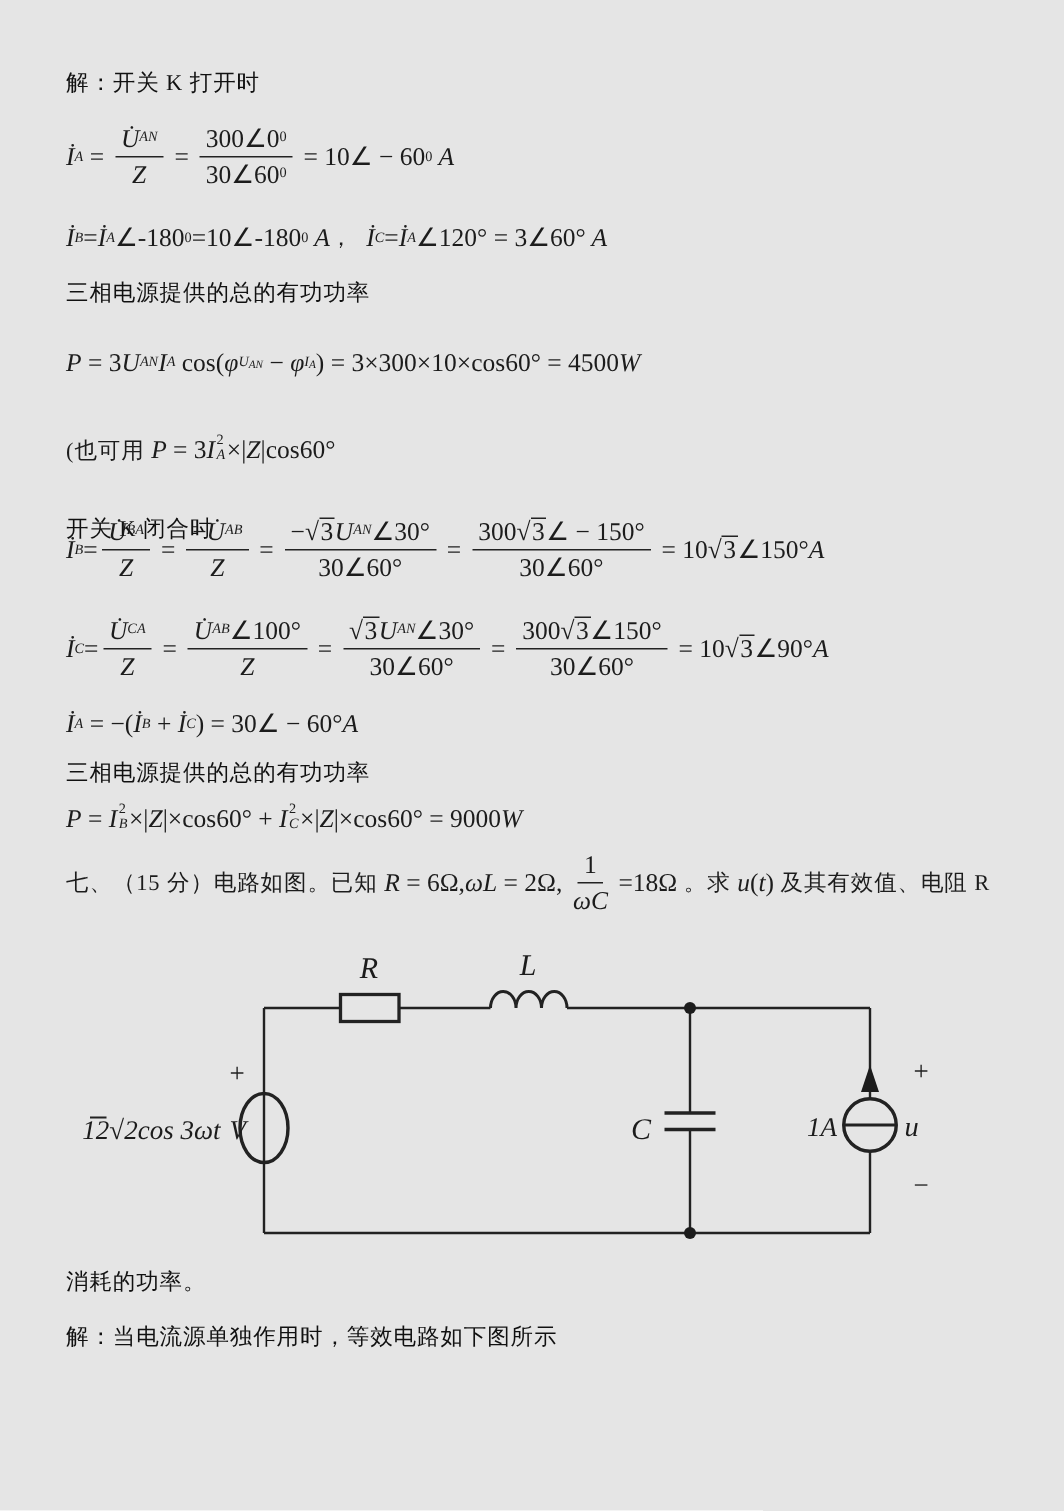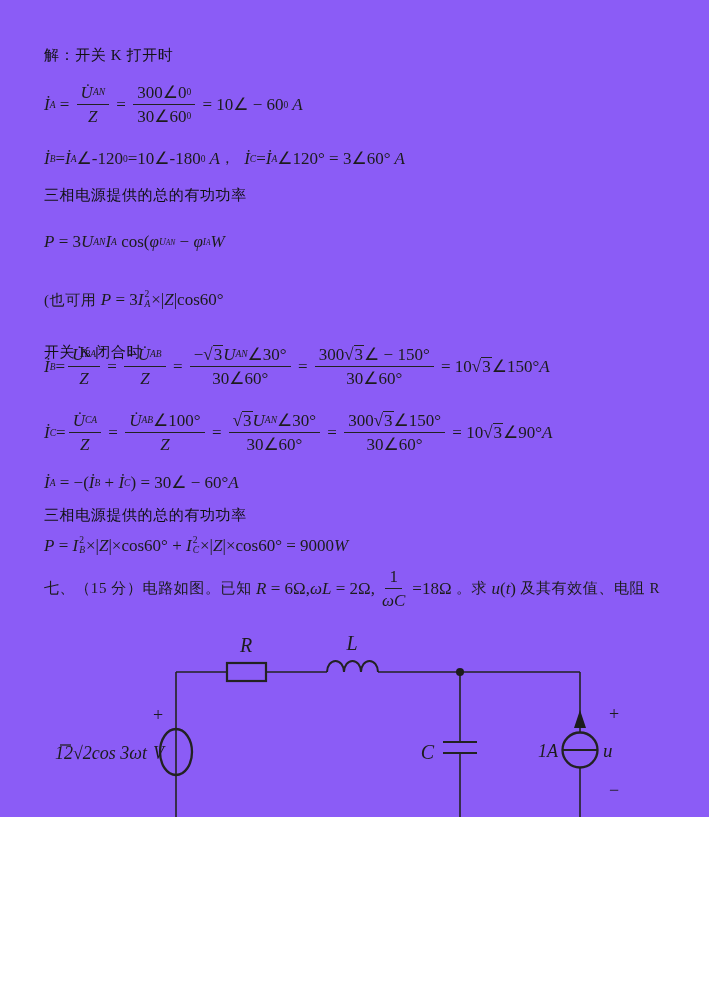--- a/index.html
+++ b/index.html
@@ -1,16 +1,16 @@
 <!DOCTYPE html>
 <html><head>
 <meta charset="utf-8">
 <style>
   html,body{margin:0;padding:0;background:#fff;}
-  .page{position:relative;width:709px;height:817px;background:#8b5cf6;overflow:hidden;
+  .page{position:relative;width:709px;height:1007px;background:#e5e5e5;overflow:hidden;
         font-family:"Liberation Serif",serif;color:#1c1c1c;}
   .line{position:absolute;left:44px;white-space:nowrap;}
   .cn-line{font-size:15px;letter-spacing:.6px;font-family:"Liberation Serif",serif;color:#111;}
   .formula{display:flex;align-items:center;font-size:17px;}
   .tk{white-space:pre;}
   .it{font-style:italic;}
   .cn{font-size:15px;letter-spacing:.6px;}
   .sb{font-size:.56em;vertical-align:-.45em;white-space:pre;font-style:italic;}
   .sp{font-size:.56em;vertical-align:.55em;white-space:pre;}
   .ssb{font-size:.44em;vertical-align:-.7em;white-space:pre;font-style:italic;}
@@ -59,21 +59,21 @@
       <span class="tk"> = 10∠ − 60</span>
       <span class="tk sp">0</span>
       <span class="tk it"> A</span>
     </div>
   <div class="line formula" style="top:148px;">
       <span class="tk it">İ</span>
       <span class="tk sb">B</span>
       <span class="tk">=</span>
       <span class="tk it">İ</span>
       <span class="tk sb">A</span>
-      <span class="tk">∠-120</span>
+      <span class="tk">∠-180</span>
       <span class="tk sp">0</span>
       <span class="tk">=10∠-180</span>
       <span class="tk sp">0</span>
       <span class="tk it"> A</span>
       <span class="tk cn">，  </span>
       <span class="tk it">İ</span>
       <span class="tk sb">C</span>
       <span class="tk">=</span>
       <span class="tk it">İ</span>
       <span class="tk sb">A</span>
@@ -91,20 +91,21 @@
       <span class="tk it">I</span>
       <span class="tk sb">A</span>
       <span class="tk"> cos(</span>
       <span class="tk it">φ</span>
       <span class="tk sb">U</span>
       <span class="tk ssb">AN</span>
       <span class="tk"> − </span>
       <span class="tk it">φ</span>
       <span class="tk sb">I</span>
       <span class="tk ssb">A</span>
+      <span class="tk">) = 3×300×10×cos60° = 4500</span>
       <span class="tk it">W</span>
     </div>
   <div class="line formula" style="top:290px;">
       <span class="tk cn">(也可用 </span>
       <span class="tk it">P</span>
       <span class="tk"> = 3</span>
       <span class="tk it">I</span>
       <span class="supsub">
         <span class="sps">2</span>
         <span class="spb">A</span>
@@ -341,14 +342,15 @@
       <text x="603" y="757" font-size="19">u</text>
     </g>
     <g font-size="18">
       <text x="158" y="721" text-anchor="middle">+</text>
       <text x="614" y="720" text-anchor="middle">+</text>
       <text x="614" y="796" text-anchor="middle">−</text>
     </g>
   </svg>
 
   <div class="line cn-line" style="top:845px;text-align:center;">消耗的功率。</div>
+  <div class="line cn-line" style="top:882px;">解：当电流源单独作用时，等效电路如下图所示</div>
 
 </div>
 
 </body></html>

